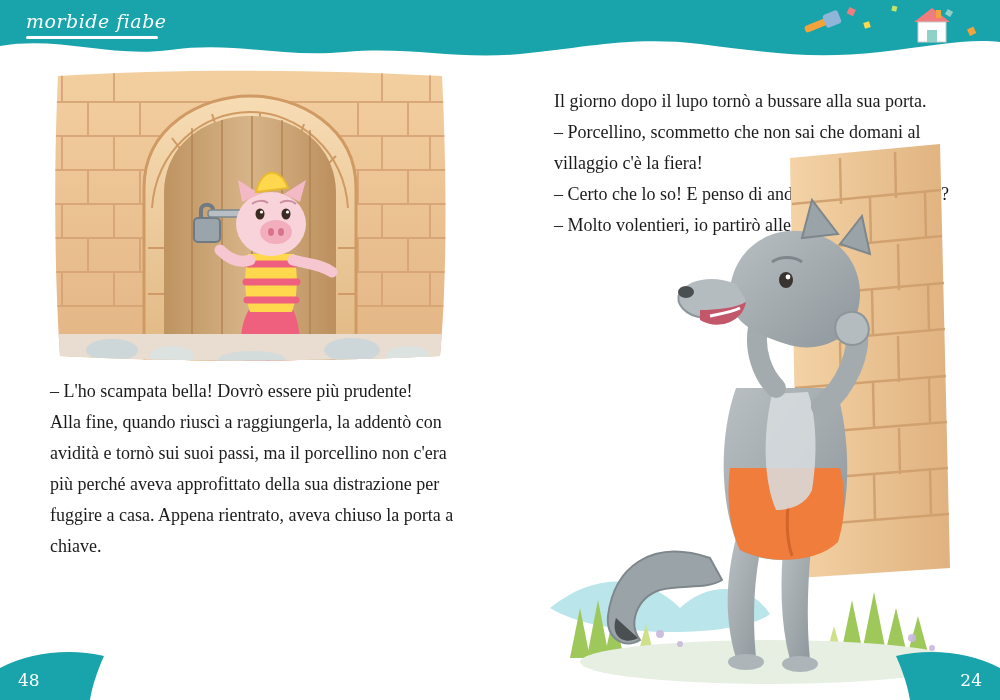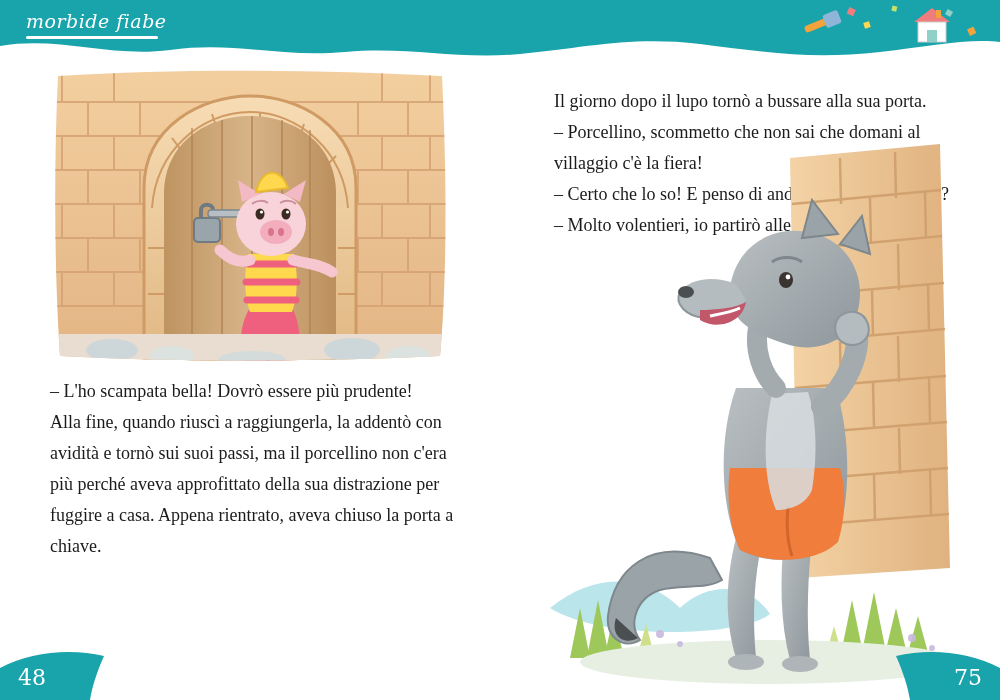--- a/index.html
+++ b/index.html
@@ -109,21 +109,21 @@
   }
 
   
   .corner-number {
     position: absolute;
     bottom: 0;
     width: 104px;
     height: 58px;
     color: #ffffff;
     font-family: "DejaVu Serif", serif;
-    font-size: 22px;
+    font-size: 17px;
   }
   .corner-number.left {
     left: 0;
   }
   .corner-number.right {
     right: 0;
   }
   .corner-number .shape {
     position: absolute;
     inset: 0;
@@ -449,15 +449,15 @@
 
         <path d="M300,178 C312,170 324,174 328,186 C332,200 320,210 306,206 C294,202 292,186 300,178 Z" fill="#b5bcc0" stroke="#8d969b" stroke-width="2"></path>
       </g>
     </g>
   </svg>
 
   <div class="corner-number right">
     <svg class="shape" viewBox="0 0 104 58">
       <path d="M104,58 L104,26 C74,10 34,6 0,14 C8,32 12,46 14,58 Z" fill="#19a3ab"></path>
     </svg>
-    <span class="num">75</span>
+    <span class="num">24</span>
   </div>
 </div>
 
 </body></html>

